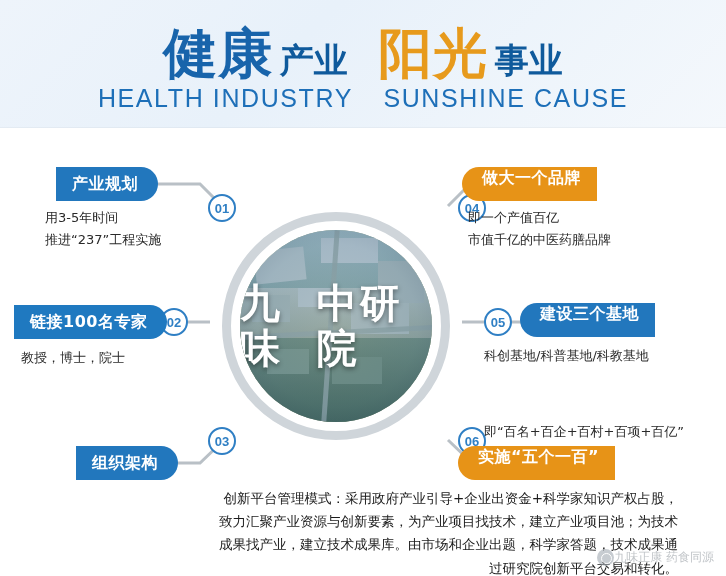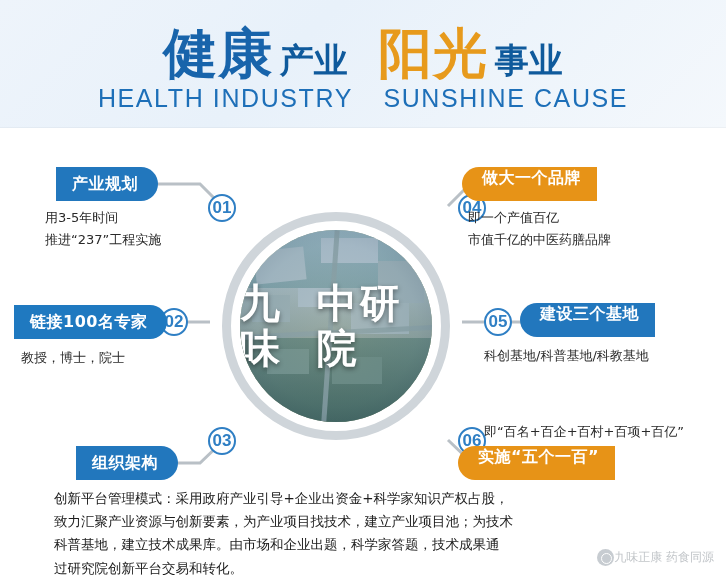--- a/index.html
+++ b/index.html
@@ -116,21 +116,21 @@
   
   svg.wires { position: absolute; left: 0; top: 0; width: 726px; height: 576px; }
 
   
   .num {
     position: absolute;
     width: 28px; height: 28px; border-radius: 50%;
     background: #ffffff;
     border: 2px solid #2f7fc4;
     color: #2f7fc4;
-    font-size: 17px; font-weight: bold;
+    font-size: 13px; font-weight: bold;
     display: flex; align-items: center; justify-content: center;
     font-family: "Liberation Sans", sans-serif;
   }
 
   
   .pill {
     position: absolute;
     height: 34px;
     display: flex; align-items: center; justify-content: center;
     color: #ffffff;
@@ -154,21 +154,21 @@
   }
 
   
   .footnote {
     position: absolute;
     left: 54px; top: 487px; width: 624px;
     font-size: 13.5px; color: #1b1b1b;
     font-family: "DejaVu Sans", sans-serif;
     line-height: 1.72;
   }
-  .footnote .ln { white-space: nowrap; }
+  .footnote .ln { white-space: nowrap; text-align: right; }
 
   
   .watermark {
     position: absolute; right: 12px; bottom: 10px;
     display: flex; align-items: center; gap: 0;
     opacity: 0.55;
   }
   .wm-circle {
     width: 17px; height: 17px; border-radius: 50%;
     background: #9aa3ac; position: relative;
@@ -254,20 +254,20 @@
 <div class="pill blue r-left" style="left:520px; top:303px;">建设三个基地</div>
 <div class="desc" style="left:484px; top:346px;">科创基地/科普基地/科教基地</div>
 
 <div class="num" style="left:458px; top:427px;">06</div>
 <div class="pill orange r-left" style="left:458px; top:446px;">实施“五个一百”</div>
 <div class="desc" style="left:484px; top:422px;">即“百名+百企+百村+百项+百亿”</div>
 
 <div class="footnote">
   <div class="ln">创新平台管理模式：采用政府产业引导+企业出资金+科学家知识产权占股，</div>
   <div class="ln">致力汇聚产业资源与创新要素，为产业项目找技术，建立产业项目池；为技术</div>
-  <div class="ln">科普基地，建立技术成果库。由市场和企业出题，科学家答题，技术成果通</div>
+  <div class="ln">成果找产业，建立技术成果库。由市场和企业出题，科学家答题，技术成果通</div>
   <div class="ln">过研究院创新平台交易和转化。</div>
 </div>
 
 <div class="watermark">
   <div class="wm-circle"></div>
   <div class="wm-text">九味正康 药食同源</div>
 </div>
 
 </body></html>

